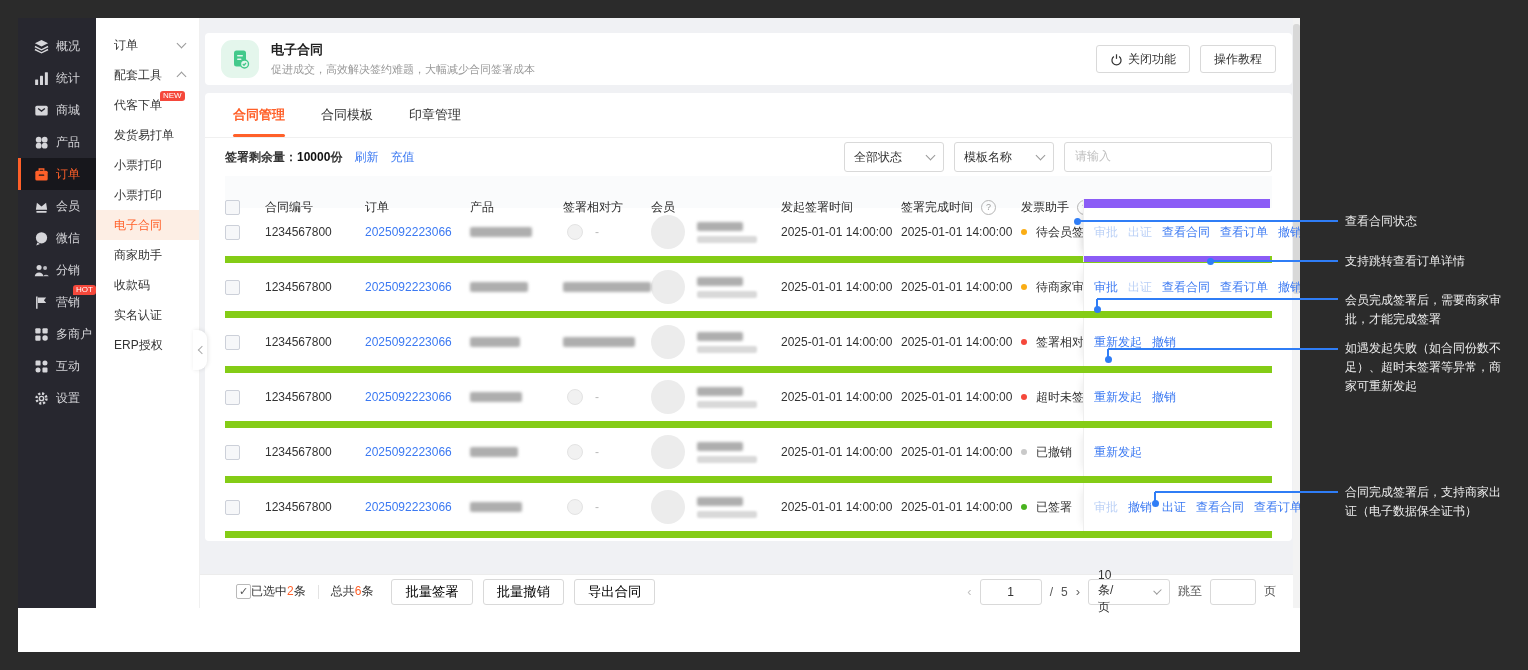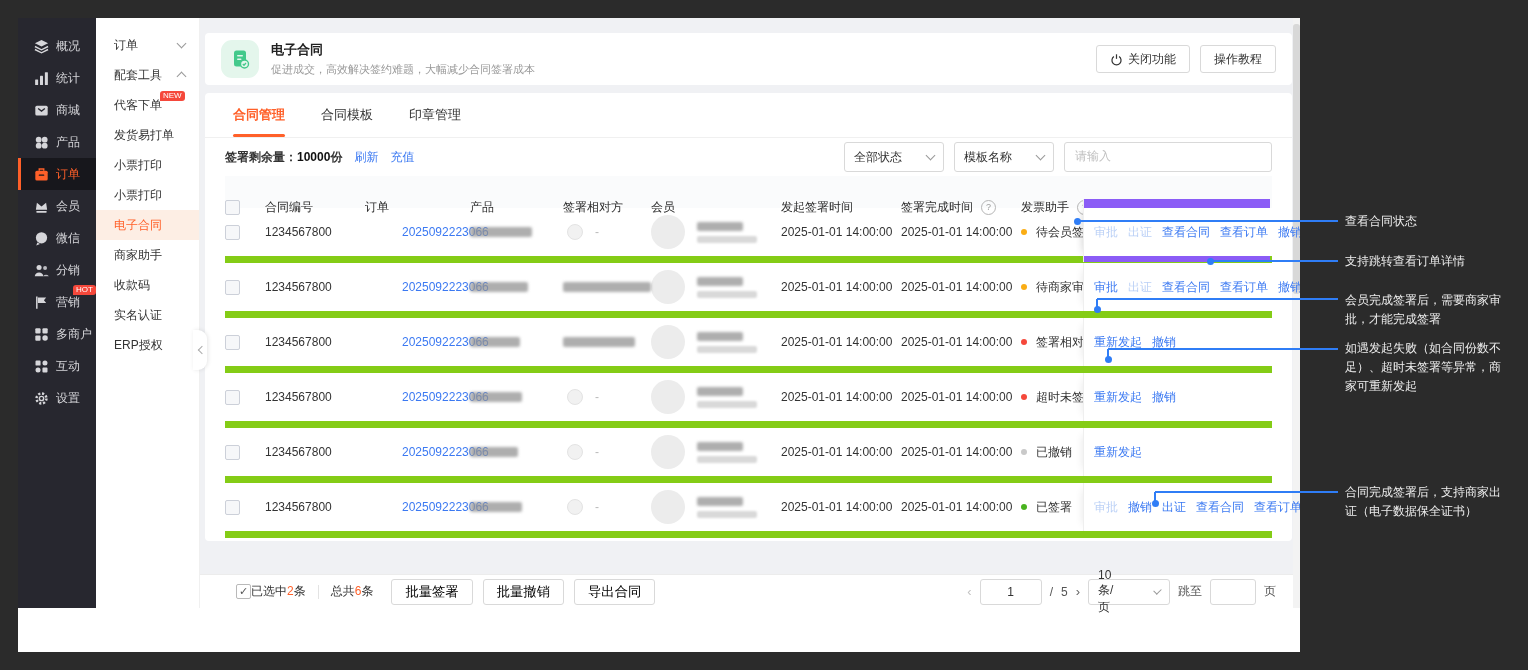--- a/index.html
+++ b/index.html
@@ -68,21 +68,21 @@
   
   .table{margin:0 20px;}
   .grid{display:grid;grid-template-columns:40px 100px 105px 93px 88px 130px 120px 120px 62px 187px;align-items:center;}
   .t-head{height:32px;background:#fafbfc;color:#2b2b2b;}
   .t-row{height:48px;border-bottom:7px solid #84cc16;}
   .cell{min-width:0;white-space:nowrap;display:flex;align-items:center;gap:4px;}
   .cell.ops{background:#fff;height:100%;border-left:1px solid #efefef;padding-left:10px;gap:10px;position:relative;z-index:2;box-shadow:-7px 0 8px -7px rgba(0,0,0,.10);}
   .t-head .cell.ops{background:#8b5cf6;margin-top:46px;}
   .checkbox{width:15px;height:15px;border:1px solid #ccd0d9;border-radius:2px;background:#f6f7f9;box-sizing:border-box;cursor:pointer;}
   .checkbox.checked{background:#fff;border-color:#b9b9b9;color:#555;font-size:11px;line-height:13px;text-align:center;font-weight:bold;}
-  .link{color:var(--link);cursor:pointer;margin-left:37px;}
+  .link{color:var(--link);cursor:pointer;}
   .op-link{color:var(--link);cursor:pointer;}
   .op-link.disabled{color:var(--link-dis);cursor:default;}
   .help{width:13px;height:13px;border:1px solid #b5b5b5;border-radius:50%;color:#9a9a9a;font-size:9px;line-height:12px;text-align:center;display:inline-block;margin-left:4px;flex:none;}
   .dot{width:6px;height:6px;border-radius:50%;display:inline-block;margin-right:5px;flex:none;}
   .blur-block{height:10px;border-radius:2px;background:#939393;filter:blur(1.6px);opacity:.75;flex:none;}
   .blur-light{height:7px;border-radius:2px;background:#d9d9d9;filter:blur(1.2px);flex:none;}
   .mini-circle{width:14px;height:14px;border-radius:50%;background:#f1f1f1;border:1px solid #e3e3e3;flex:none;margin-left:4px;}
   .dash{color:#bbb;margin-left:8px;}
   .avatar{width:34px;height:34px;border-radius:50%;background:#ececec;flex:none;}
   .member-lines{display:flex;flex-direction:column;gap:5px;margin-left:8px;}

